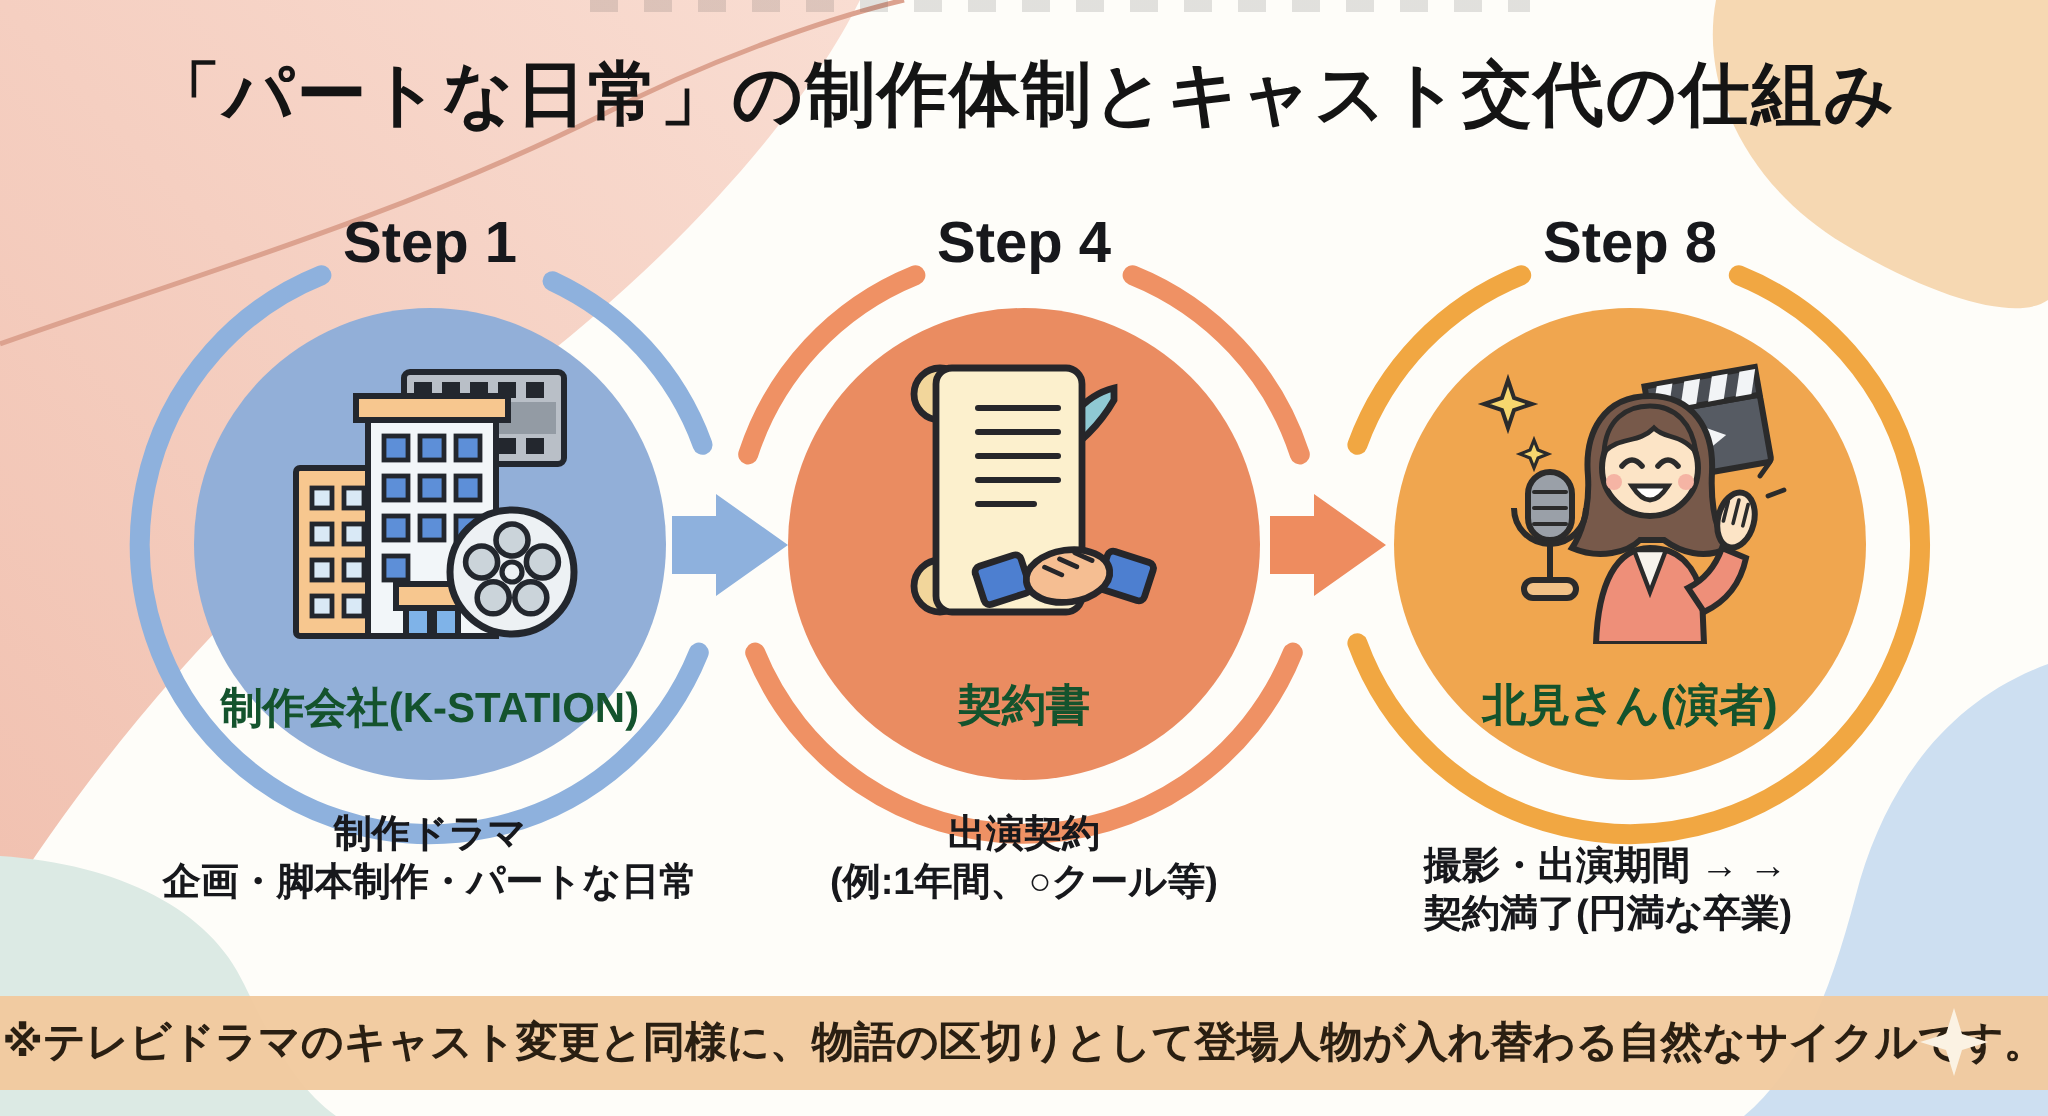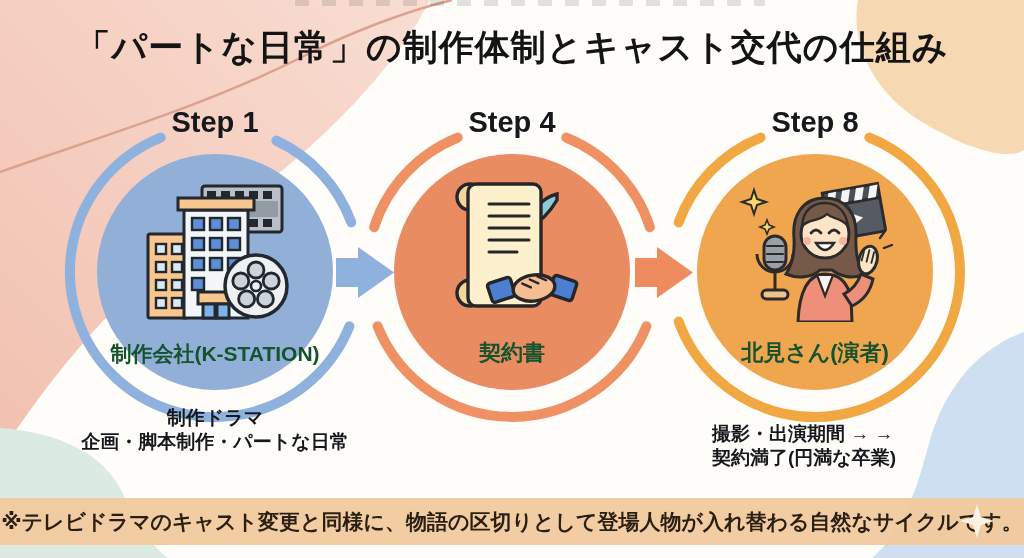--- a/index.html
+++ b/index.html
@@ -237,20 +237,24 @@
         </g>
       </svg>
     </div>
     <div class="circle-label">契約書</div>
   </div>
 
   <div class="desc d1">
     <div>制作ドラマ</div>
     <div>企画・脚本制作・パートな日常</div>
   </div>
+  <div class="desc d2">
+    <div>出演契約</div>
+    <div>(例:1年間、○クール等)</div>
+  </div>
   <div class="desc d3">
     <div>撮影・出演期間 → →</div>
     <div>契約満了(円満な卒業)</div>
   </div>
 
   <div class="footbar">
     <span class="foot-text">※テレビドラマのキャスト変更と同様に、物語の区切りとして登場人物が入れ替わる自然なサイクルです。</span>
     <span class="sparkle">
       <svg width="34" height="34" viewBox="0 0 34 34">
         <path d="M17 0 L21 13 L34 17 L21 21 L17 34 L13 21 L0 17 L13 13 Z" fill="#FBF2E3"></path>

